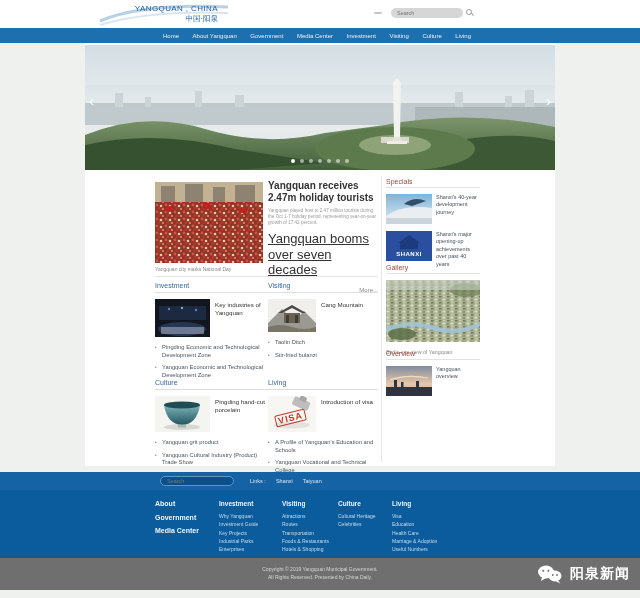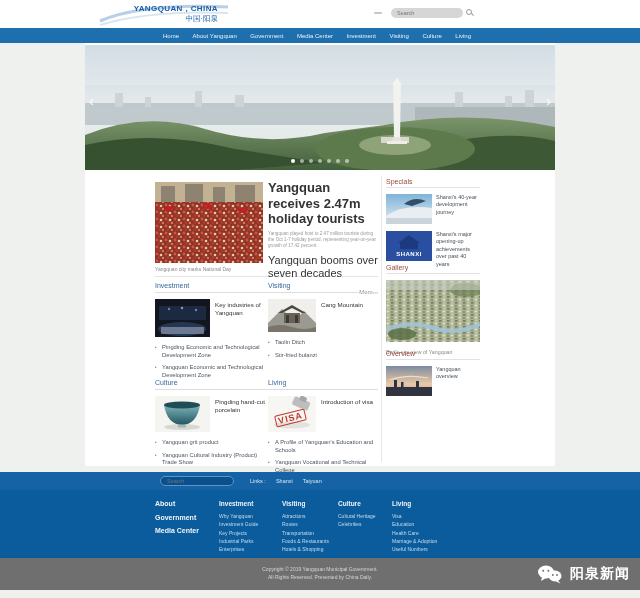--- a/index.html
+++ b/index.html
@@ -3,21 +3,21 @@
 <meta charset="utf-8">
 <style>
   html,body{margin:0;padding:0;}
   body{font-family:"Liberation Sans",sans-serif;background:#dcdedc;}
   .screen{position:relative;width:640px;height:598px;background:#eff1ee;overflow:hidden;margin:0 auto;}
 
   
   .topbar{position:absolute;left:0;top:0;width:640px;height:28px;background:#ffffff;}
   .logo-swoosh{position:absolute;left:98px;top:1px;}
   .logo-text{position:absolute;left:122px;top:4px;width:96px;text-align:right;}
-  .logo-title{font-size:8px;font-weight:bold;color:#1b5fa6;letter-spacing:.4px;line-height:1.2;}
+  .logo-title{font-size:8px;font-weight:normal;color:#1b5fa6;letter-spacing:.4px;line-height:1.2;}
   .logo-sub{font-size:7.5px;color:#1b5fa6;line-height:1.25;}
   .top-dash{position:absolute;left:374px;top:12px;width:8px;height:2px;background:#c6c6c6;border-radius:1px;}
   .top-search{position:absolute;left:391px;top:8px;width:72px;height:10px;background:#d6d6d6;border-radius:5px;}
   .top-search input{position:absolute;left:0;top:0;width:100%;height:100%;background:transparent;border:none;outline:none;font-size:5.5px;color:#777;padding:0 0 0 6px;font-family:"Liberation Sans",sans-serif;box-sizing:border-box;}
   .mag{position:absolute;left:466px;top:9px;width:8px;height:8px;}
   .mag i{position:absolute;left:0;top:0;width:4px;height:4px;border:1px solid #9a9a9a;border-radius:50%;}
   .mag b{position:absolute;left:5px;top:5px;width:3px;height:1px;background:#9a9a9a;transform:rotate(45deg);}
 
   
   .navbar{position:absolute;left:0;top:28px;width:640px;height:15px;background:#1e6fad;}
@@ -35,23 +35,23 @@
   .hero-next{right:4px;}
 
   
   .main{position:absolute;left:85px;top:170px;width:470px;height:296px;}
   .vdiv{position:absolute;left:296px;top:6px;width:1px;height:286px;background:#e6e6e6;}
   .hdiv{position:absolute;left:70px;top:106px;width:223px;height:1px;background:#e6e6e6;}
 
   .news-photo{position:absolute;left:70px;top:12px;width:108px;height:81px;cursor:pointer;}
   .news-caption{position:absolute;left:70px;top:96px;width:108px;font-size:5px;color:#8a8a8a;}
   .news-block{position:absolute;left:183px;top:10px;width:110px;}
-  .news-h1{font-size:13px;font-weight:bold;color:#333;line-height:1.2;margin-bottom:4px;cursor:pointer;}
+  .news-h1{font-size:10px;font-weight:bold;color:#333;line-height:1.2;margin-bottom:4px;cursor:pointer;}
   .news-sum{font-size:4.6px;color:#9a9a9a;line-height:1.3;margin-bottom:5px;}
-  .news-h2{font-size:11px;color:#333;line-height:1.2;margin-bottom:9px;cursor:pointer;}
+  .news-h2{font-size:13px;color:#333;line-height:1.2;margin-bottom:9px;cursor:pointer;text-decoration:underline;}
   .news-more{text-align:right;font-size:6px;color:#8a8a8a;margin-top:4px;cursor:pointer;}
 
   .section{position:absolute;}
   .sec-investment{left:70px;top:112px;width:114px;}
   .sec-visiting{left:183px;top:112px;width:110px;}
   .sec-culture{left:70px;top:209px;width:114px;}
   .sec-living{left:183px;top:209px;width:110px;}
   .sec-h{font-size:7px;color:#37679b;padding-bottom:3px;border-bottom:1px solid #ddd;margin-bottom:6px;}
   .sec-row{display:flex;gap:5px;}
   .sec-row .thumb{flex:0 0 auto;cursor:pointer;position:relative;}

